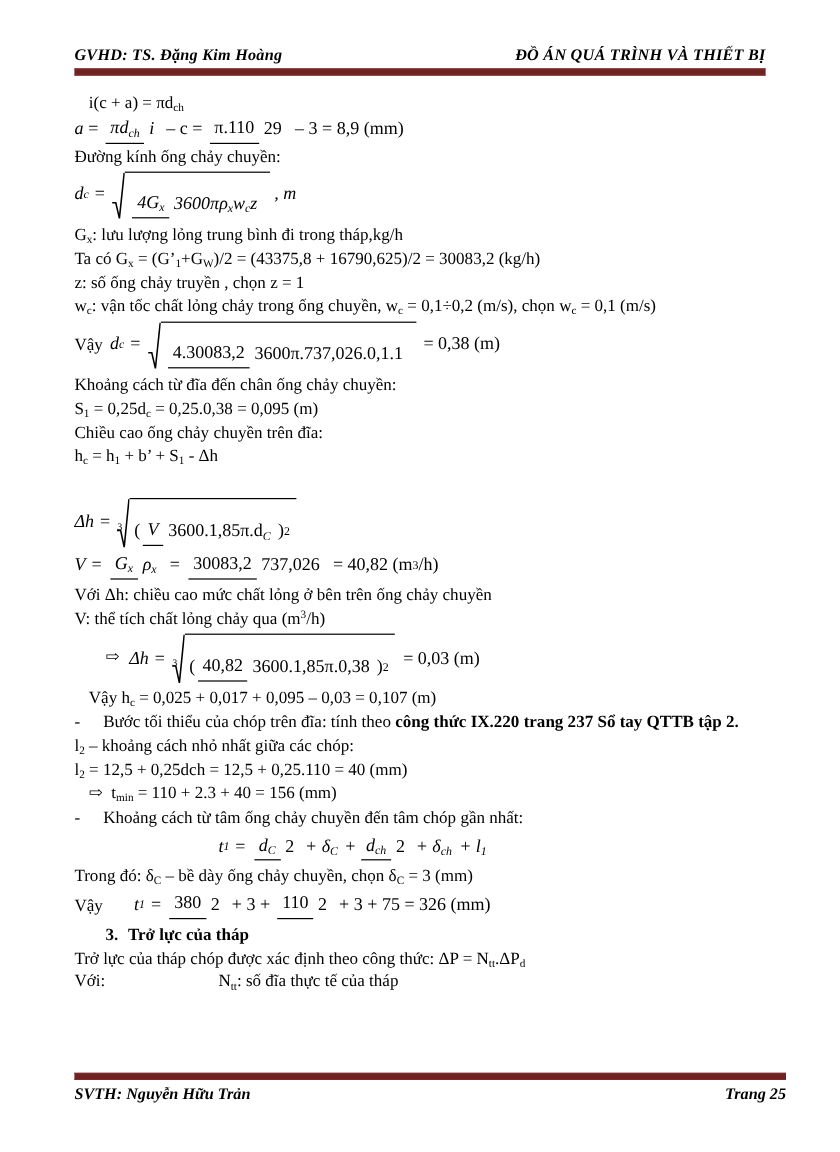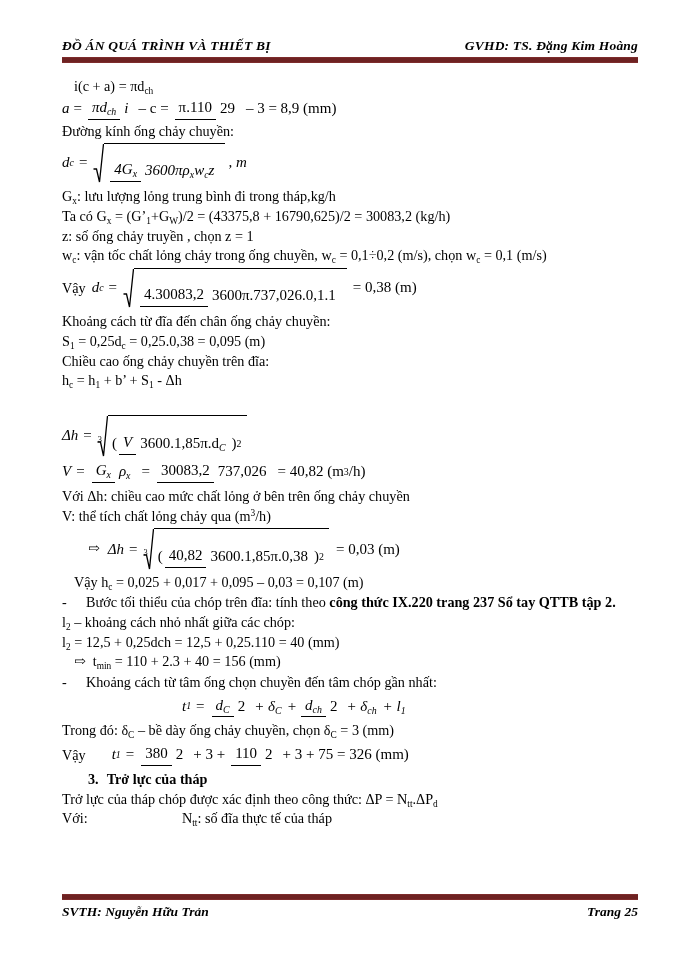--- a/index.html
+++ b/index.html
@@ -119,21 +119,21 @@
     display: flex;
     align-items: center;
   }
 
   .arrow { font-style: normal; font-size: 14px; }
 
   
   .footer-wrap {
     position: absolute;
     left: 62px;
-    right: 62px;
+    right: 45px;
     bottom: 40px;
     text-align: right;
   }
   .footer-rule {
     height: 4px;
     background: #6e2222;
     border-top: 1px solid #7d2c2c;
     border-bottom: 1px solid #7d2c2c;
   }
   .footer {
@@ -145,22 +145,22 @@
     font-weight: bold;
     font-size: 13.5px;
   }
 </style>
 </head>
 <body>
 
 <div class="page">
 
   <div class="header">
+    <span>GVHD: TS. Đặng Kim Hoàng</span>
     <span>ĐỒ ÁN QUÁ TRÌNH VÀ THIẾT BỊ</span>
-    <span>GVHD: TS. Đặng Kim Hoàng</span>
   </div>
   <div class="header-rule"></div>
 
   <div class="content">
 
     <div class="line indent-1">
       <span>i(c + a) = πd</span><sub>ch</sub>
     </div>
 
     <div class="math" style="margin:2px 0 2px 0;">
@@ -330,21 +330,21 @@
 
     <div class="line">
       <span>l</span><sub>2</sub><span> = 12,5 + 0,25dch = 12,5 + 0,25.110 = 40 (mm)</span>
     </div>
 
     <div class="line indent-1">
       <span class="arrow" style="margin-right:7px;">⇨</span><span>t</span><sub>min</sub><span>  = 110 + 2.3 + 40 = 156 (mm)</span>
     </div>
 
     <div class="line">
-      <span style="display:inline-block;width:24px;">-</span><span>Khoảng cách từ tâm ống chọn chuyền  đến tâm chóp gần nhất:</span>
+      <span style="display:inline-block;width:24px;">-</span><span>Khoảng cách từ tâm ống chảy chuyền  đến tâm chóp gần nhất:</span>
     </div>
 
     <div class="math indent-4" style="margin:4px 0 4px 0;">
       <span class="mi">t</span>
         <sub class="mi">1</sub>
       <span style="margin:0 5px;" class="up">=</span>
       <span class="frac">
         <span class="num"><span class="mi">d</span><sub class="mi">C</sub></span>
         <span class="den up">2</span>
       </span>

